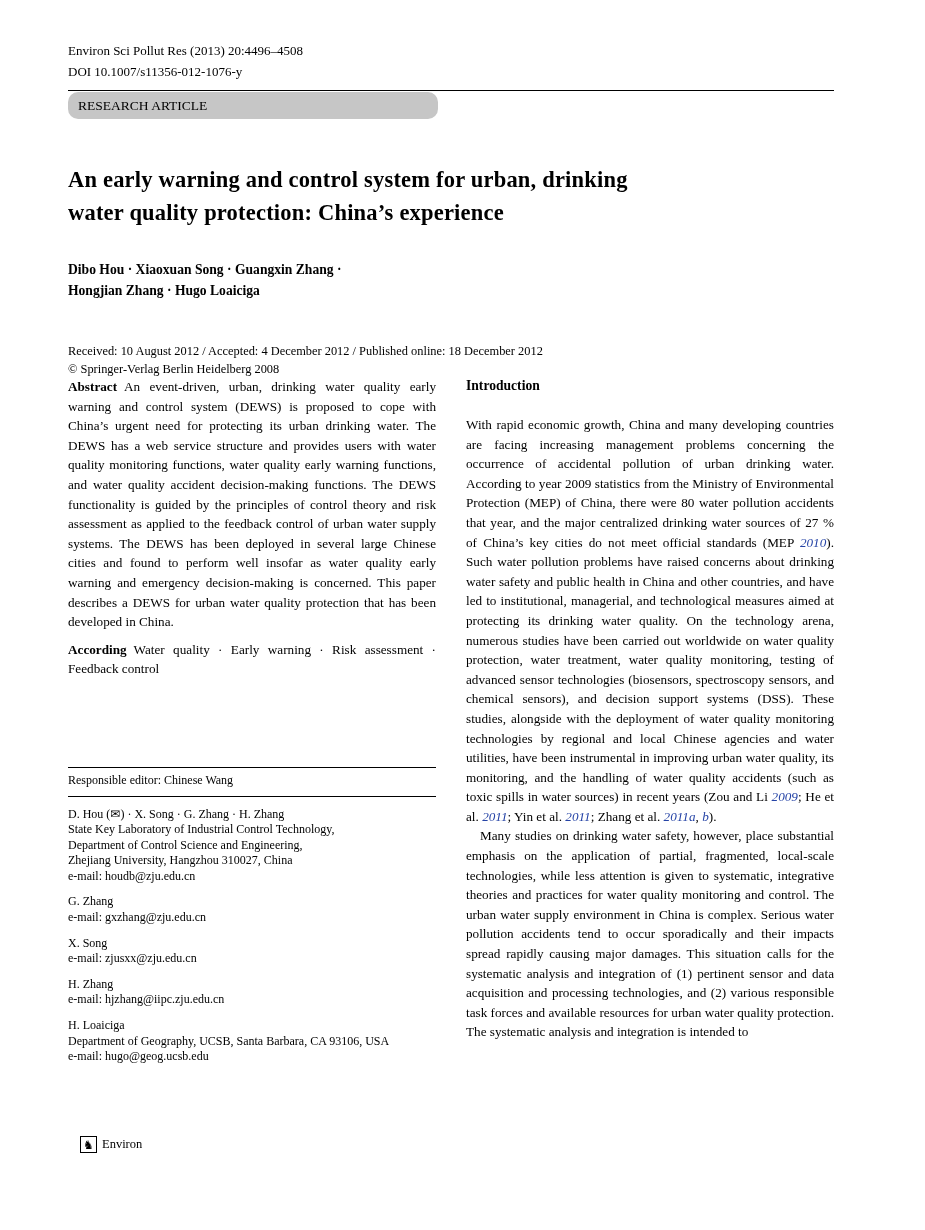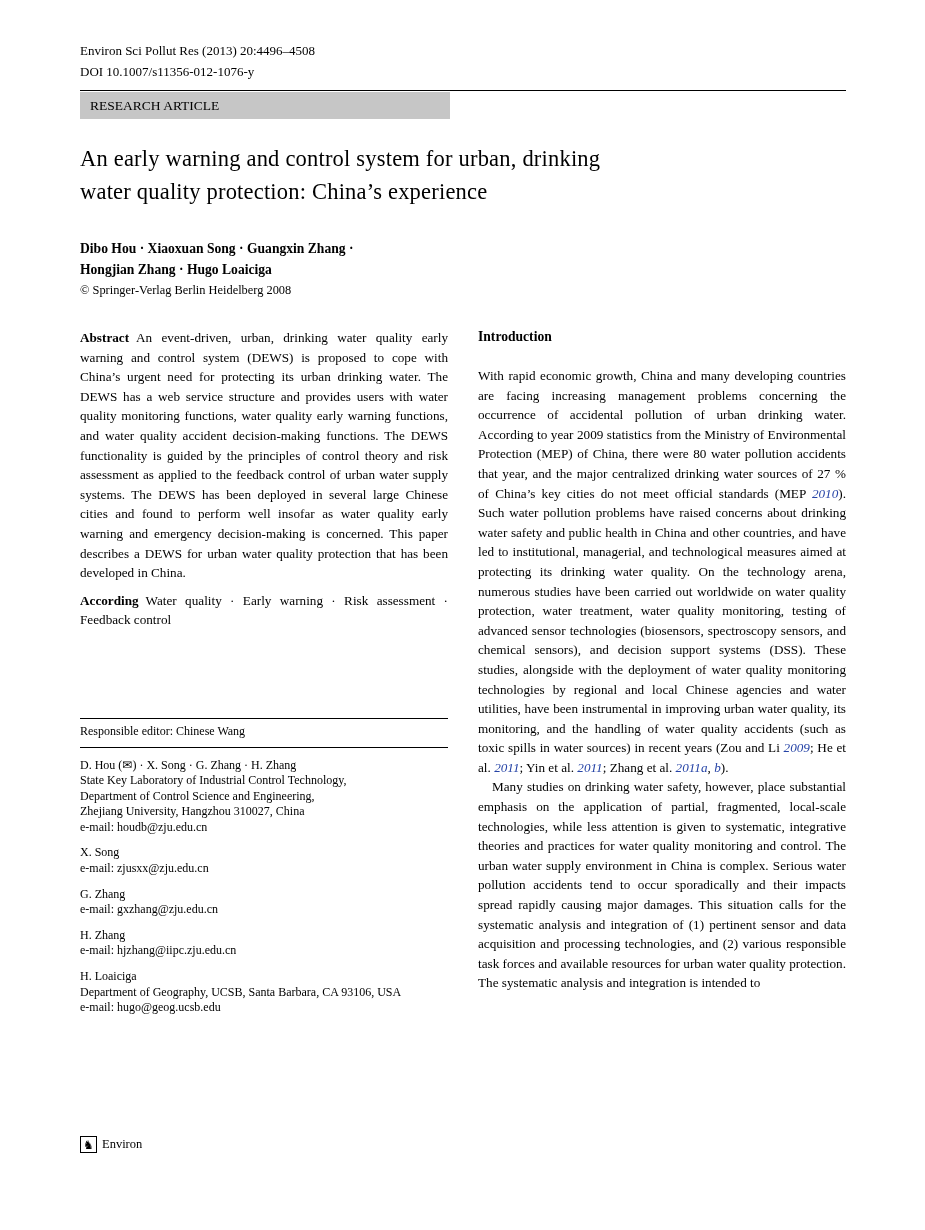--- a/index.html
+++ b/index.html
@@ -5,40 +5,41 @@
   * { margin: 0; padding: 0; box-sizing: border-box; }
   html, body { background: #ffffff; }
   .page {
     width: 925px; height: 1230px;
     position: relative;
     background: #ffffff;
     color: #000;
     font-family: "Liberation Serif", "DejaVu Serif", serif;
     overflow: hidden;
   }
-  .content { position: absolute; left: 80px; top: 0; width: 766px; }
+  .content { position: absolute; left: 68px; top: 0; width: 766px; }
 
   .journal-ref { padding-top: 43px; font-size: 13px; line-height: 16px; }
   .doi { margin-top: 5px; font-size: 13px; line-height: 16px; }
   .header-rule { margin-top: 10px; border-top: 1.4px solid #000; }
   .article-type-box {
     width: 370px; height: 27px;
     background: var(--box-bg, #c6c6c6);
     display: flex; align-items: center;
     padding-left: 10px;
     font-size: 13.5px;
     margin-top: 1px;
+    border-radius: 10px;
   }
 
-  .page-title { margin-top: 23px; font-size: 22.5px; font-weight: normal; line-height: 33px; letter-spacing: .2px; }
+  .page-title { margin-top: 44px; font-size: 22.5px; font-weight: bold; line-height: 33px; letter-spacing: .2px; }
   .authors { margin-top: 30px; font-size: 13.6px; font-weight: bold; line-height: 21px; }
   .dates-line { margin-top: 42px; font-size: 12.4px; line-height: 16px; }
   .copyright-line { margin-top: 2px; font-size: 12.4px; line-height: 16px; }
 
-  .columns { margin-top: 30px; display: flex; gap: 30px; }
+  .columns { display: flex; gap: 30px; }
   .col { width: 368px; font-size: 13.2px; line-height: 19.6px; text-align: justify; }
 
   .run-head { font-weight: bold; margin-right: 7px; }
   .keywords-p { margin-top: 8px; }
 
   .footnote { margin-top: 88px; text-align: left; font-size: 12px; line-height: 15.6px; }
   .fn-rule { border-top: 1px solid #000; }
   .fn-editor { padding: 5px 0 7px 0; }
   .fn-block { margin-top: 10px; }
 
@@ -71,40 +72,41 @@
     <div class="header-rule"></div>
 
     <div class="article-type-box">
       <span>RESEARCH ARTICLE</span>
     </div>
 
     <h1 class="page-title">An early warning and control system for urban, drinking<br>water quality protection: China’s experience</h1>
 
     <div class="authors">Dibo Hou · Xiaoxuan Song · Guangxin Zhang ·<br>Hongjian Zhang · Hugo Loaiciga</div>
 
+    <div class="dates-line">Received: 10 August 2012 / Accepted: 4 December 2012 / Published online: 18 December 2012</div>
     <div class="copyright-line">© Springer-Verlag Berlin Heidelberg 2008</div>
 
     <div class="columns">
 
       <div class="col">
         <p>
           <span class="run-head">Abstract</span><span>An event-driven, urban, drinking water quality early warning and control system (DEWS) is proposed to cope with China’s urgent need for protecting its urban drinking water. The DEWS has a web service structure and provides users with water quality monitoring functions, water quality early warning functions, and water quality accident decision-making functions. The DEWS functionality is guided by the principles of control theory and risk assessment as applied to the feedback control of urban water supply systems. The DEWS has been deployed in several large Chinese cities and found to perform well insofar as water quality early warning and emergency decision-making is concerned. This paper describes a DEWS for urban water quality protection that has been developed in China.</span>
         </p>
         <p class="keywords-p">
           <span class="run-head">According</span><span>Water quality · Early warning · Risk assessment · Feedback control</span>
         </p>
 
         <div class="footnote">
           <div class="fn-rule"></div>
           <div class="fn-editor">Responsible editor: Chinese Wang</div>
           <div class="fn-rule"></div>
 
           <div class="fn-block">D. Hou (✉) · X. Song · G. Zhang · H. Zhang<br>State Key Laboratory of Industrial Control Technology,<br>Department of Control Science and Engineering,<br>Zhejiang University, Hangzhou 310027, China<br>e-mail: houdb@zju.edu.cn</div>
+          <div class="fn-block">G. Zhang<br>e-mail: gxzhang@zju.edu.cn</div>
           <div class="fn-block">X. Song<br>e-mail: zjusxx@zju.edu.cn</div>
-          <div class="fn-block">G. Zhang<br>e-mail: gxzhang@zju.edu.cn</div>
           <div class="fn-block">H. Zhang<br>e-mail: hjzhang@iipc.zju.edu.cn</div>
           <div class="fn-block">H. Loaiciga<br>Department of Geography, UCSB, Santa Barbara, CA 93106, USA<br>e-mail: hugo@geog.ucsb.edu</div>
         </div>
       </div>
 
       <div class="col">
         <h2 class="intro-heading">Introduction</h2>
         <p class="intro-p1"><span>With rapid economic growth, China and many developing countries are facing increasing management problems concerning the occurrence of accidental pollution of urban drinking water. According to year 2009 statistics from the Ministry of Environmental Protection (MEP) of China, there were 80 water pollution accidents that year, and the major centralized drinking water sources of 27 % of China’s key cities do not meet official standards (MEP </span><span class="cite">2010</span><span>). Such water pollution problems have raised concerns about drinking water safety and public health in China and other countries, and have led to institutional, managerial, and technological measures aimed at protecting its drinking water quality. On the technology arena, numerous studies have been carried out worldwide on water quality protection, water treatment, water quality monitoring, testing of advanced sensor technologies (biosensors, spectroscopy sensors, and chemical sensors), and decision support systems (DSS). These studies, alongside with the deployment of water quality monitoring technologies by regional and local Chinese agencies and water utilities, have been instrumental in improving urban water quality, its monitoring, and the handling of water quality accidents (such as toxic spills in water sources) in recent years (Zou and Li </span><span class="cite">2009</span><span>; He et al. </span><span class="cite">2011</span><span>; Yin et al. </span><span class="cite">2011</span><span>; Zhang et al. </span><span class="cite">2011a</span><span>, </span><span class="cite">b</span><span>).</span></p>
         <p class="intro-p2">Many studies on drinking water safety, however, place substantial emphasis on the application of partial, fragmented, local-scale technologies, while less attention is given to systematic, integrative theories and practices for water quality monitoring and control. The urban water supply environment in China is complex. Serious water pollution accidents tend to occur sporadically and their impacts spread rapidly causing major damages. This situation calls for the systematic analysis and integration of (1) pertinent sensor and data acquisition and processing technologies, and (2) various responsible task forces and available resources for urban water quality protection. The systematic analysis and integration is intended to</p>
       </div>

